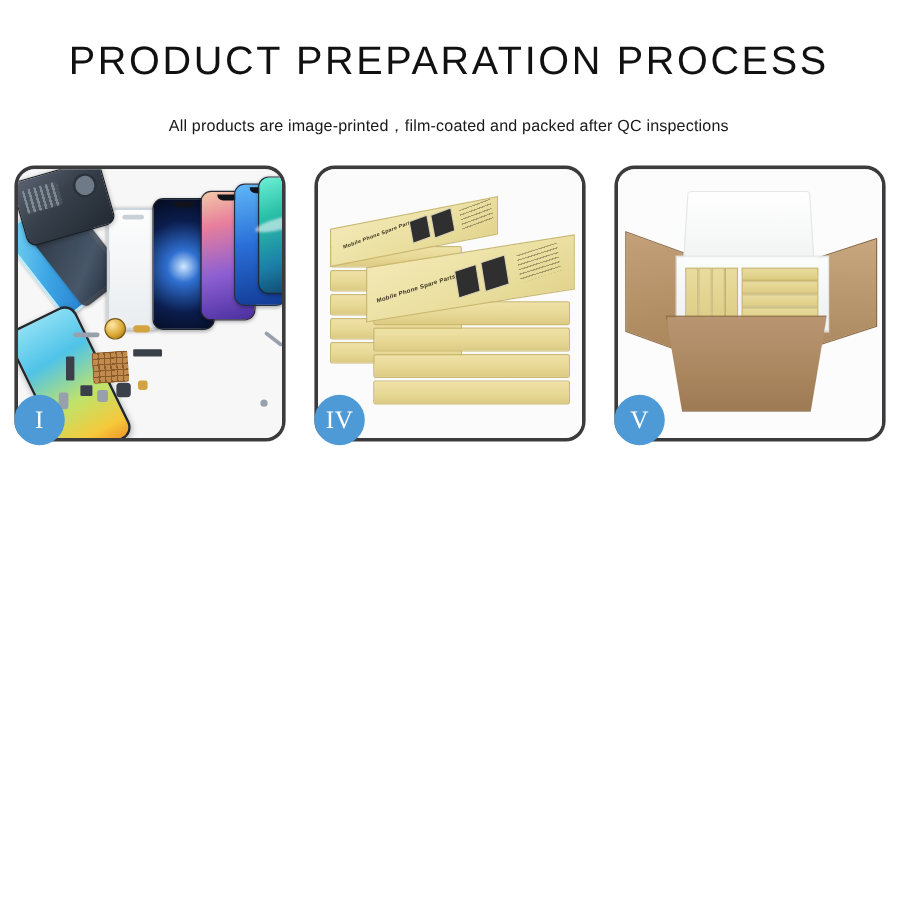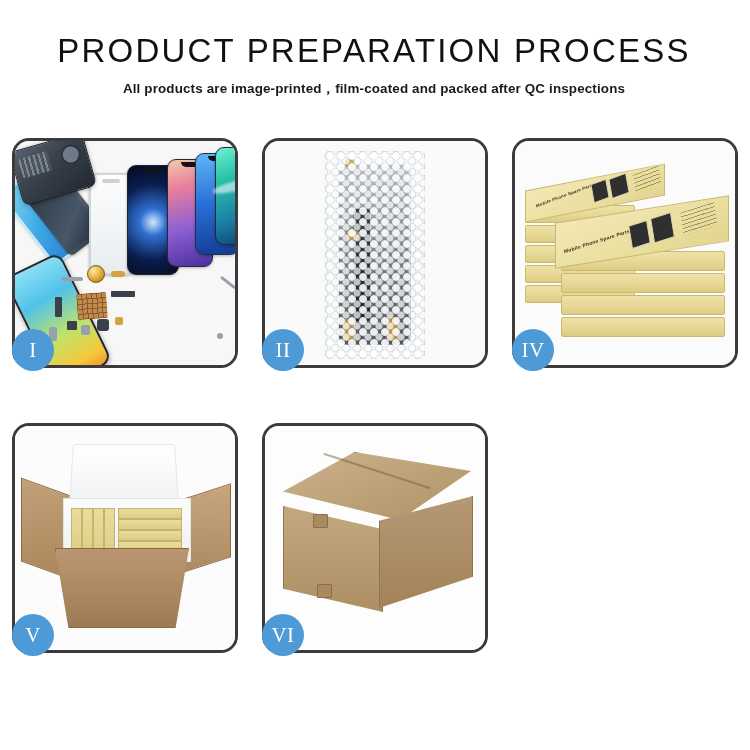--- a/index.html
+++ b/index.html
@@ -12,22 +12,22 @@
   }
   .page{width:748px;height:750px;position:relative;box-sizing:border-box;}
 
   
   .header{padding-top:34px;text-align:center;}
   .title{
     font-size:33px;letter-spacing:2.2px;color:#111;
     font-weight:400;line-height:1.05;white-space:nowrap;
   }
   .subtitle{
-    margin-top:11px;font-size:13.4px;color:#1a1a1a;
-    letter-spacing:.15px;font-weight:700;white-space:nowrap;
+    margin-top:27px;font-size:13.4px;color:#1a1a1a;
+    letter-spacing:.15px;font-weight:400;white-space:nowrap;
   }
 
   
   .grid{
     position:absolute;left:12px;top:138px;
     width:726px;height:545px;
     display:grid;
     grid-template-columns:226px 226px 226px;
     grid-template-rows:230px 230px;
     column-gap:24px;row-gap:55px;
@@ -357,35 +357,20 @@
         <div class="prt lt" style="left:66px;top:184px;width:9px;height:10px;border-radius:2px;"></div>
         <div class="prt flex" style="left:82px;top:178px;width:12px;height:12px;border-radius:3px;"></div>
         <div class="prt gold" style="left:100px;top:176px;width:8px;height:8px;"></div>
         <div class="prt lt" style="left:34px;top:186px;width:8px;height:14px;border-radius:2px;"></div>
         <div class="prt lt" style="left:204px;top:140px;width:18px;height:3px;transform:rotate(38deg);"></div>
         <div class="prt lt" style="left:202px;top:192px;width:6px;height:6px;border-radius:50%;"></div>
       </div>
       <div class="badge">I</div>
     </div>
 
-    <div class="panel">
-      <div class="panel-inner p2">
-        <div class="bagwrap">
-          <div class="bag"></div>
-          <div class="part-in"></div>
-          <div class="flexcable"></div>
-          <div class="goldtab" style="left:20px;top:8px;width:10px;height:8px;"></div>
-          <div class="goldtab" style="left:22px;top:80px;width:12px;height:9px;"></div>
-          <div class="goldtab" style="left:18px;top:168px;width:11px;height:22px;"></div>
-          <div class="goldtab" style="left:62px;top:166px;width:11px;height:24px;"></div>
-          <div class="bubbles"></div>
-        </div>
-      </div>
-      <div class="badge">II</div>
-    </div>
 
 
     <div class="panel">
       <div class="panel-inner p4">
         <div class="stack">
 
           <div class="ybox" style="left:2px;top:46px;width:108px;height:16px;"></div>
           <div class="ybox" style="left:2px;top:66px;width:108px;height:16px;"></div>
           <div class="ybox" style="left:2px;top:86px;width:108px;height:16px;"></div>
           <div class="ybox" style="left:2px;top:106px;width:108px;height:16px;"></div>
@@ -426,26 +411,15 @@
         <div class="c5-ybox" style="left:89px;top:82px;width:9px;height:46px;"></div>
         <div class="c5-ybox" style="left:103px;top:82px;width:62px;height:9px;"></div>
         <div class="c5-ybox" style="left:103px;top:93px;width:62px;height:9px;"></div>
         <div class="c5-ybox" style="left:103px;top:104px;width:62px;height:9px;"></div>
         <div class="c5-ybox" style="left:103px;top:115px;width:62px;height:9px;"></div>
         <div class="c5-body"></div>
       </div>
       <div class="badge">V</div>
     </div>
 
-    <div class="panel">
-      <div class="panel-inner p6">
-        <div class="c6-top"></div>
-        <div class="c6-front"></div>
-        <div class="c6-side"></div>
-        <div class="c6-seam" style="left:56px;top:44px;width:112px;height:2px;transform:rotate(18deg);"></div>
-        <div class="c6-tape" style="left:48px;top:88px;width:13px;height:12px;"></div>
-        <div class="c6-tape" style="left:52px;top:158px;width:13px;height:12px;"></div>
-      </div>
-      <div class="badge">VI</div>
-    </div>
 
   </div>
 </div>
 
 </body></html>

